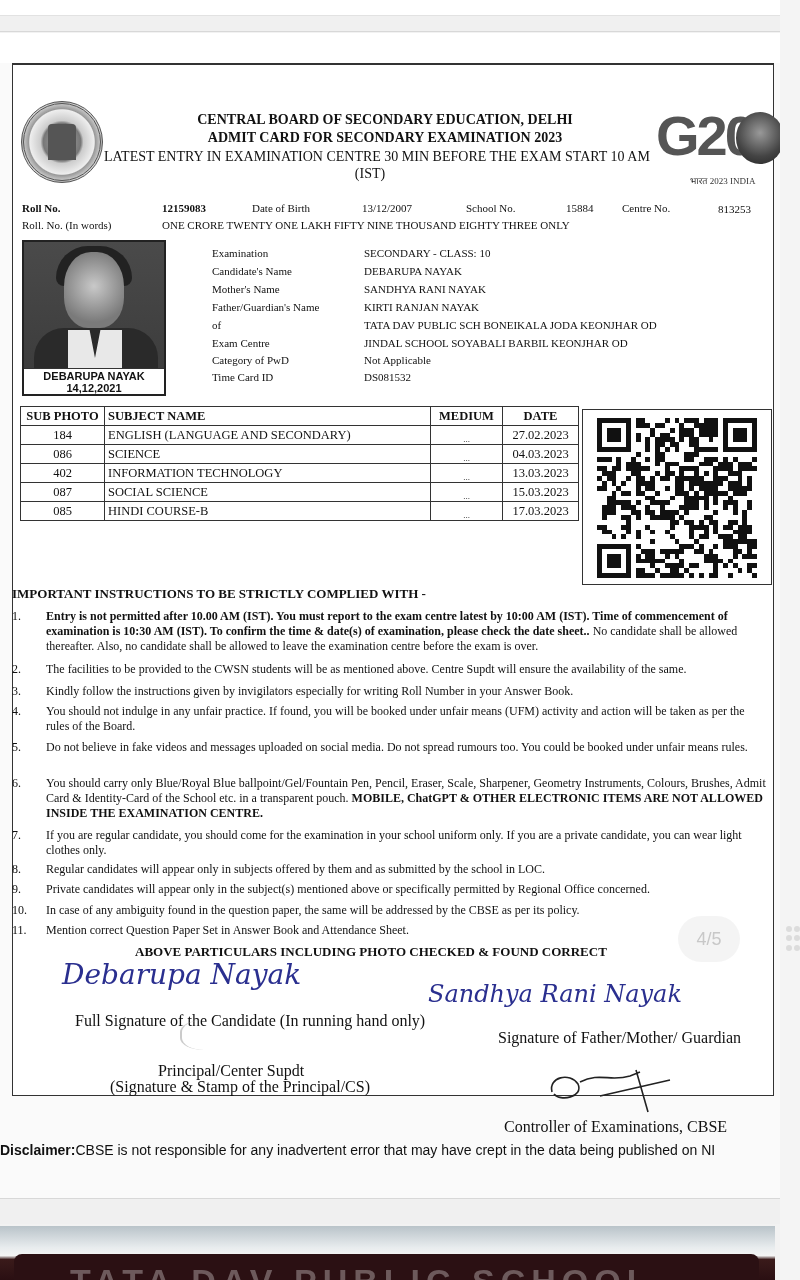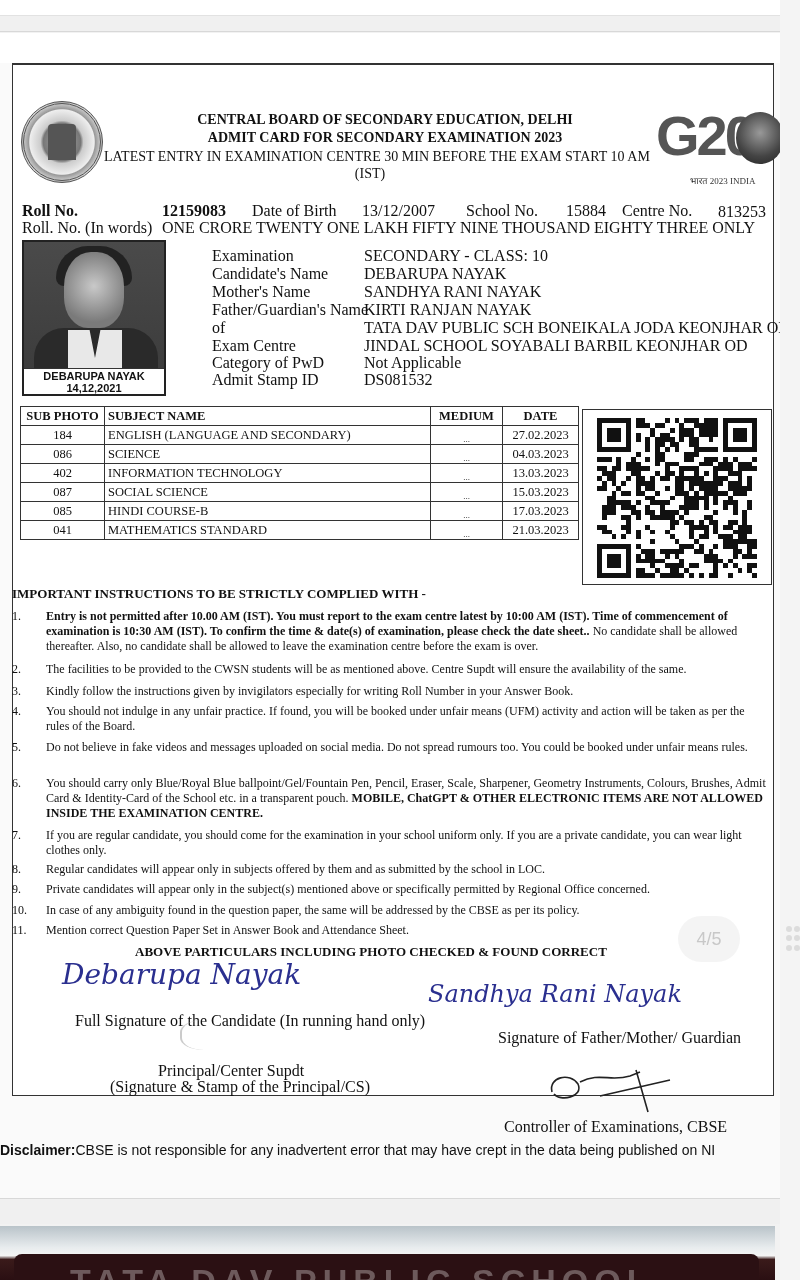--- a/index.html
+++ b/index.html
@@ -27,21 +27,21 @@
     .logo-cbse .inner { position: absolute; left: 24px; top: 20px; width: 28px; height: 36px; background: #555; border-radius: 4px 4px 0 0; }
     .head-line { position: absolute; left: 0; width: 780px; text-align: center; font-size: 14px; }
     .head-1 { top: 112px; font-weight: bold; left: 50px; width: 670px; }
     .head-2 { top: 130px; font-weight: bold; left: 50px; width: 670px; }
     .head-3 { top: 149px; left: 104px; width: 580px; text-align: left; }
     .head-4 { top: 166px; left: 50px; width: 640px; }
     .g20 { position: absolute; left: 656px; top: 108px; font-family: "Liberation Sans", sans-serif; font-size: 56px; font-weight: bold; color: #555; letter-spacing: -3px; line-height: 1; }
     .g20-globe { position: absolute; left: 736px; top: 112px; width: 48px; height: 52px; border-radius: 50%; background: radial-gradient(circle at 50% 40%, #999, #444 60%, #222); }
     .g20-sub { position: absolute; left: 690px; top: 174px; font-size: 9px; color: #333; }
 
-    .row-label, .row-value { position: absolute; font-size: 16px; white-space: nowrap; }
+    .row-label, .row-value { position: absolute; font-size: 11px; white-space: nowrap; }
     .bold { font-weight: bold; }
 
     .photo { position: absolute; left: 22px; top: 240px; width: 144px; height: 156px; border: 2px solid #222; background: linear-gradient(#4a4a4a, #3a3a3a); overflow: hidden; }
     .photo .face { position: absolute; left: 40px; top: 10px; width: 60px; height: 76px; border-radius: 45% 45% 40% 40%; background: radial-gradient(circle at 50% 45%, #c9c9c9, #7a7a7a 70%); }
     .photo .hair { position: absolute; left: 32px; top: 4px; width: 76px; height: 40px; border-radius: 40px 40px 10px 10px; background: #222; }
     .photo .shirt { position: absolute; left: 10px; top: 86px; width: 124px; height: 60px; background: #2a2a2a; border-radius: 30px 30px 0 0; }
     .photo .collar { position: absolute; left: 44px; top: 88px; width: 54px; height: 40px; background: #e8e8e8; clip-path: polygon(0 0, 40% 0, 50% 70%, 60% 0, 100% 0, 100% 100%, 0 100%); }
     .photo-caption { position: absolute; left: 0; bottom: 0; width: 140px; height: 26px; background: #fff; border-top: 1px solid #333; font-family: "Liberation Sans", sans-serif; font-weight: bold; font-size: 11px; text-align: center; line-height: 12px; padding-top: 1px; }
 
     .subject-table { position: absolute; left: 20px; top: 406px; width: 559px; border-collapse: collapse; font-size: 12.5px; }
@@ -125,21 +125,21 @@
   <div class="row-label" style="left:212px;top:283px">Mother's Name</div>
   <div class="row-value" style="left:364px;top:283px">SANDHYA RANI NAYAK</div>
   <div class="row-label" style="left:212px;top:301px">Father/Guardian's Name</div>
   <div class="row-value" style="left:364px;top:301px">KIRTI RANJAN NAYAK</div>
   <div class="row-label" style="left:212px;top:319px">of</div>
   <div class="row-value" style="left:364px;top:319px">TATA DAV PUBLIC SCH BONEIKALA JODA KEONJHAR OD</div>
   <div class="row-label" style="left:212px;top:337px">Exam Centre</div>
   <div class="row-value" style="left:364px;top:337px">JINDAL SCHOOL SOYABALI BARBIL KEONJHAR OD</div>
   <div class="row-label" style="left:212px;top:354px">Category of PwD</div>
   <div class="row-value" style="left:364px;top:354px">Not Applicable</div>
-  <div class="row-label" style="left:212px;top:371px">Admit Stamp ID</div>
+  <div class="row-label" style="left:212px;top:371px">Time Card ID</div>
   <div class="row-value" style="left:364px;top:371px">DS081532</div>
 </div>
 
 <table class="subject-table">
   <thead>
     <tr>
       <th class="code">SUB PHOTO</th>
       <th class="name">SUBJECT NAME</th>
       <th>MEDIUM</th>
       <th>DATE</th>
@@ -168,26 +168,20 @@
       <td class="code">087</td>
       <td class="name">SOCIAL SCIENCE</td>
       <td class="medium">...</td>
       <td class="date">15.03.2023</td>
     </tr>
     <tr>
       <td class="code">085</td>
       <td class="name">HINDI COURSE-B</td>
       <td class="medium">...</td>
       <td class="date">17.03.2023</td>
-    </tr>
-    <tr>
-      <td class="code">041</td>
-      <td class="name">MATHEMATICS STANDARD</td>
-      <td class="medium">...</td>
-      <td class="date">21.03.2023</td>
     </tr>
   </tbody>
 </table>
 
 <div class="qr-box">
   <svg class="qr" id="qr-svg" viewBox="0 0 33 33" shape-rendering="crispEdges">
       <rect x="8" y="0" width="1" height="1" fill="#111"></rect>
       <rect x="9" y="0" width="1" height="1" fill="#111"></rect>
       <rect x="14" y="0" width="1" height="1" fill="#111"></rect>
       <rect x="16" y="0" width="1" height="1" fill="#111"></rect>

